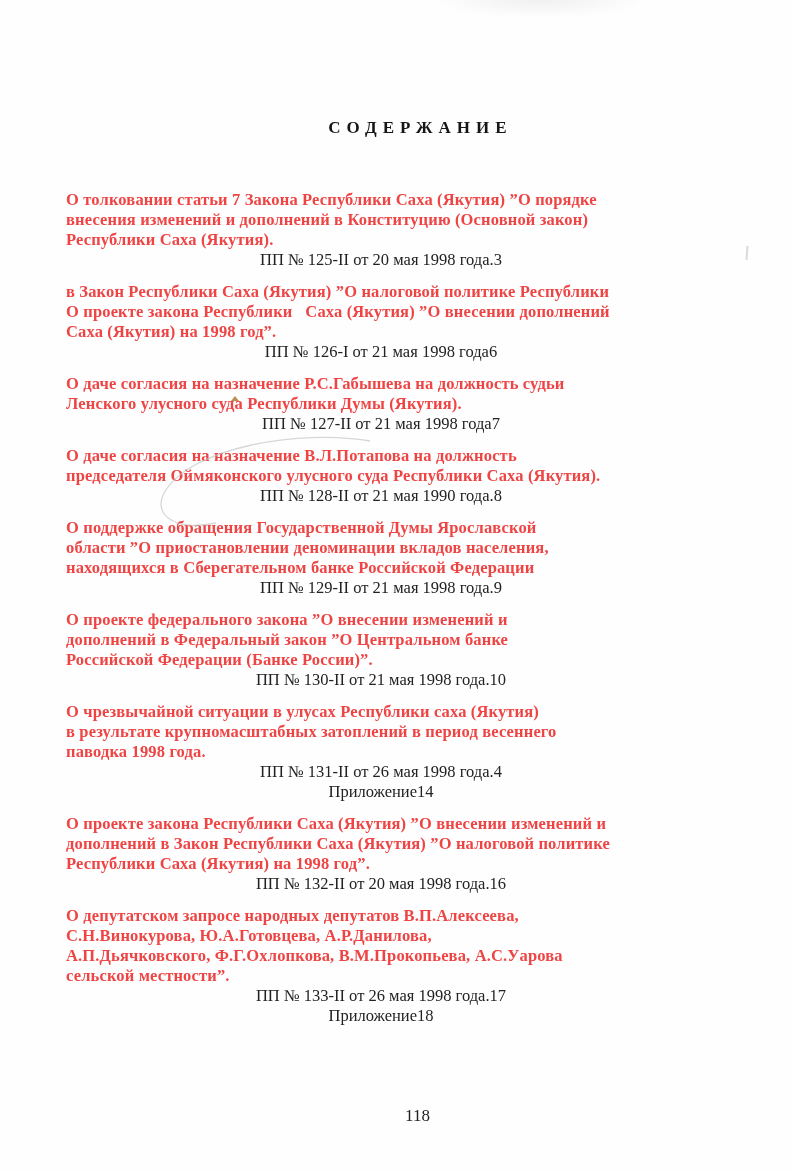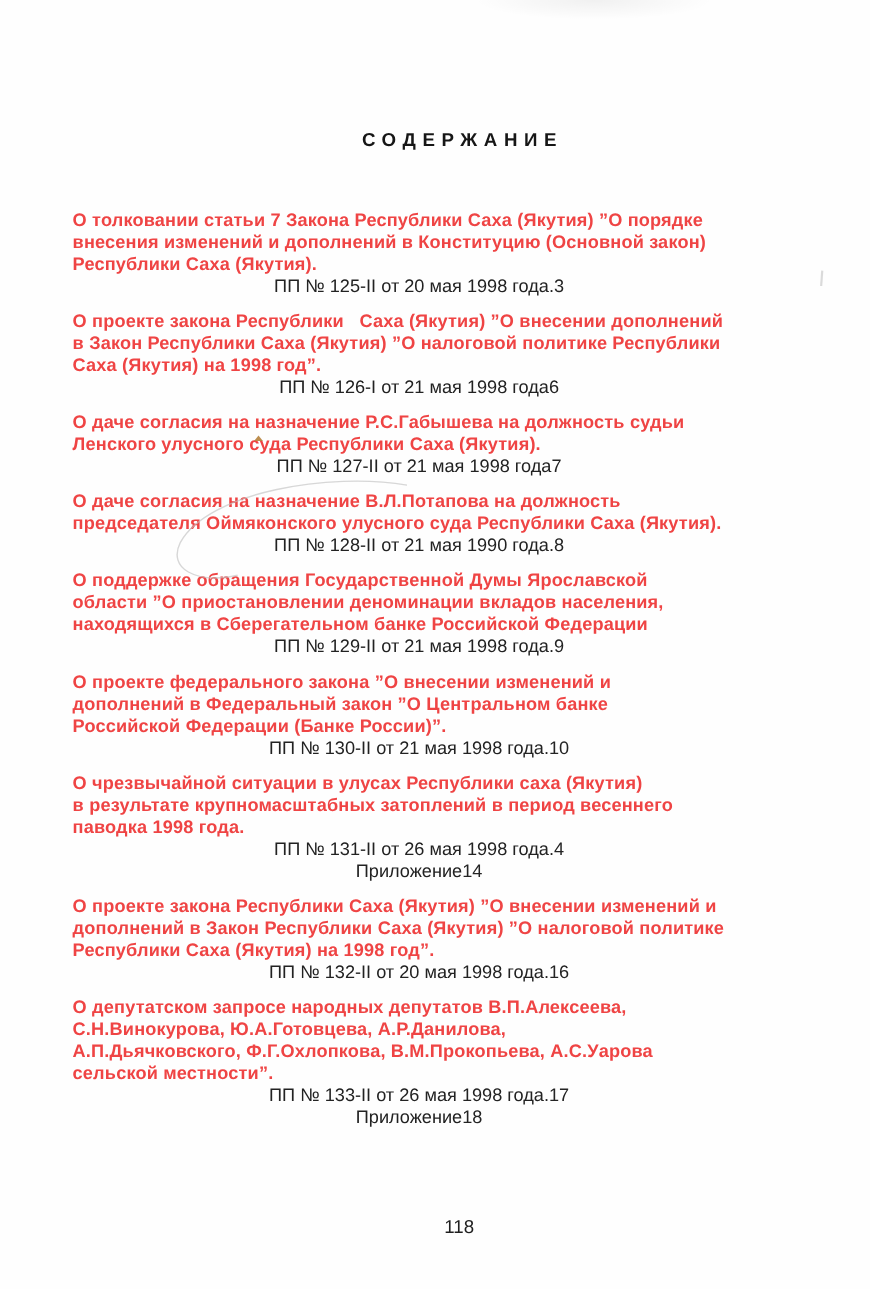--- a/index.html
+++ b/index.html
@@ -2,21 +2,21 @@
 <html><head>
 <meta charset="utf-8">
 <style>
   html, body { margin: 0; padding: 0; background: #ffffff; }
   .page {
     position: relative;
     width: 791px;
     height: 1172px;
     background: #fefefe;
     overflow: hidden;
-    font-family: Liberation Sans, sans-serif;
+    font-family: Liberation Serif, serif;
     color: #1a1a1a;
   }
   .title {
     margin: 118px 0 0 0;
     padding: 0;
     text-align: center;
     transform: translateX(25px);
     font-size: 17px;
     line-height: 20px;
     font-weight: bold;
@@ -110,31 +110,31 @@
       <div class="toc-entry">
         <div class="entry-title-line">О толковании статьи 7 Закона Республики Саха (Якутия) ”О порядке</div>
         <div class="entry-title-line">внесения изменений и дополнений в Конституцию (Основной закон)</div>
         <div class="entry-title-line">Республики Саха (Якутия).</div>
         <div class="entry-meta-row">
           <span class="entry-meta-text">ПП № 125-II от 20 мая 1998 года.</span>
           <span class="entry-page-number">3</span>
         </div>
       </div>
       <div class="toc-entry">
+        <div class="entry-title-line">в Закон Республики Саха (Якутия) ”О налоговой политике Республики</div>
         <div class="entry-title-line">О проекте закона Республики   Саха (Якутия) ”О внесении дополнений</div>
-        <div class="entry-title-line">в Закон Республики Саха (Якутия) ”О налоговой политике Республики</div>
         <div class="entry-title-line">Саха (Якутия) на 1998 год”.</div>
         <div class="entry-meta-row">
           <span class="entry-meta-text">ПП № 126-I от 21 мая 1998 года</span>
           <span class="entry-page-number">6</span>
         </div>
       </div>
       <div class="toc-entry">
         <div class="entry-title-line">О даче согласия на назначение Р.С.Габышева на должность судьи</div>
-        <div class="entry-title-line">Ленского улусного суда Республики Саха (Якутия).</div>
+        <div class="entry-title-line">Ленского улусного суда Республики Думы (Якутия).</div>
         <div class="entry-meta-row">
           <span class="entry-meta-text">ПП № 127-II от 21 мая 1998 года</span>
           <span class="entry-page-number">7</span>
         </div>
       </div>
       <div class="toc-entry">
         <div class="entry-title-line">О даче согласия на назначение В.Л.Потапова на должность</div>
         <div class="entry-title-line">председателя Оймяконского улусного суда Республики Саха (Якутия).</div>
         <div class="entry-meta-row">
           <span class="entry-meta-text">ПП № 128-II от 21 мая 1990 года.</span>

